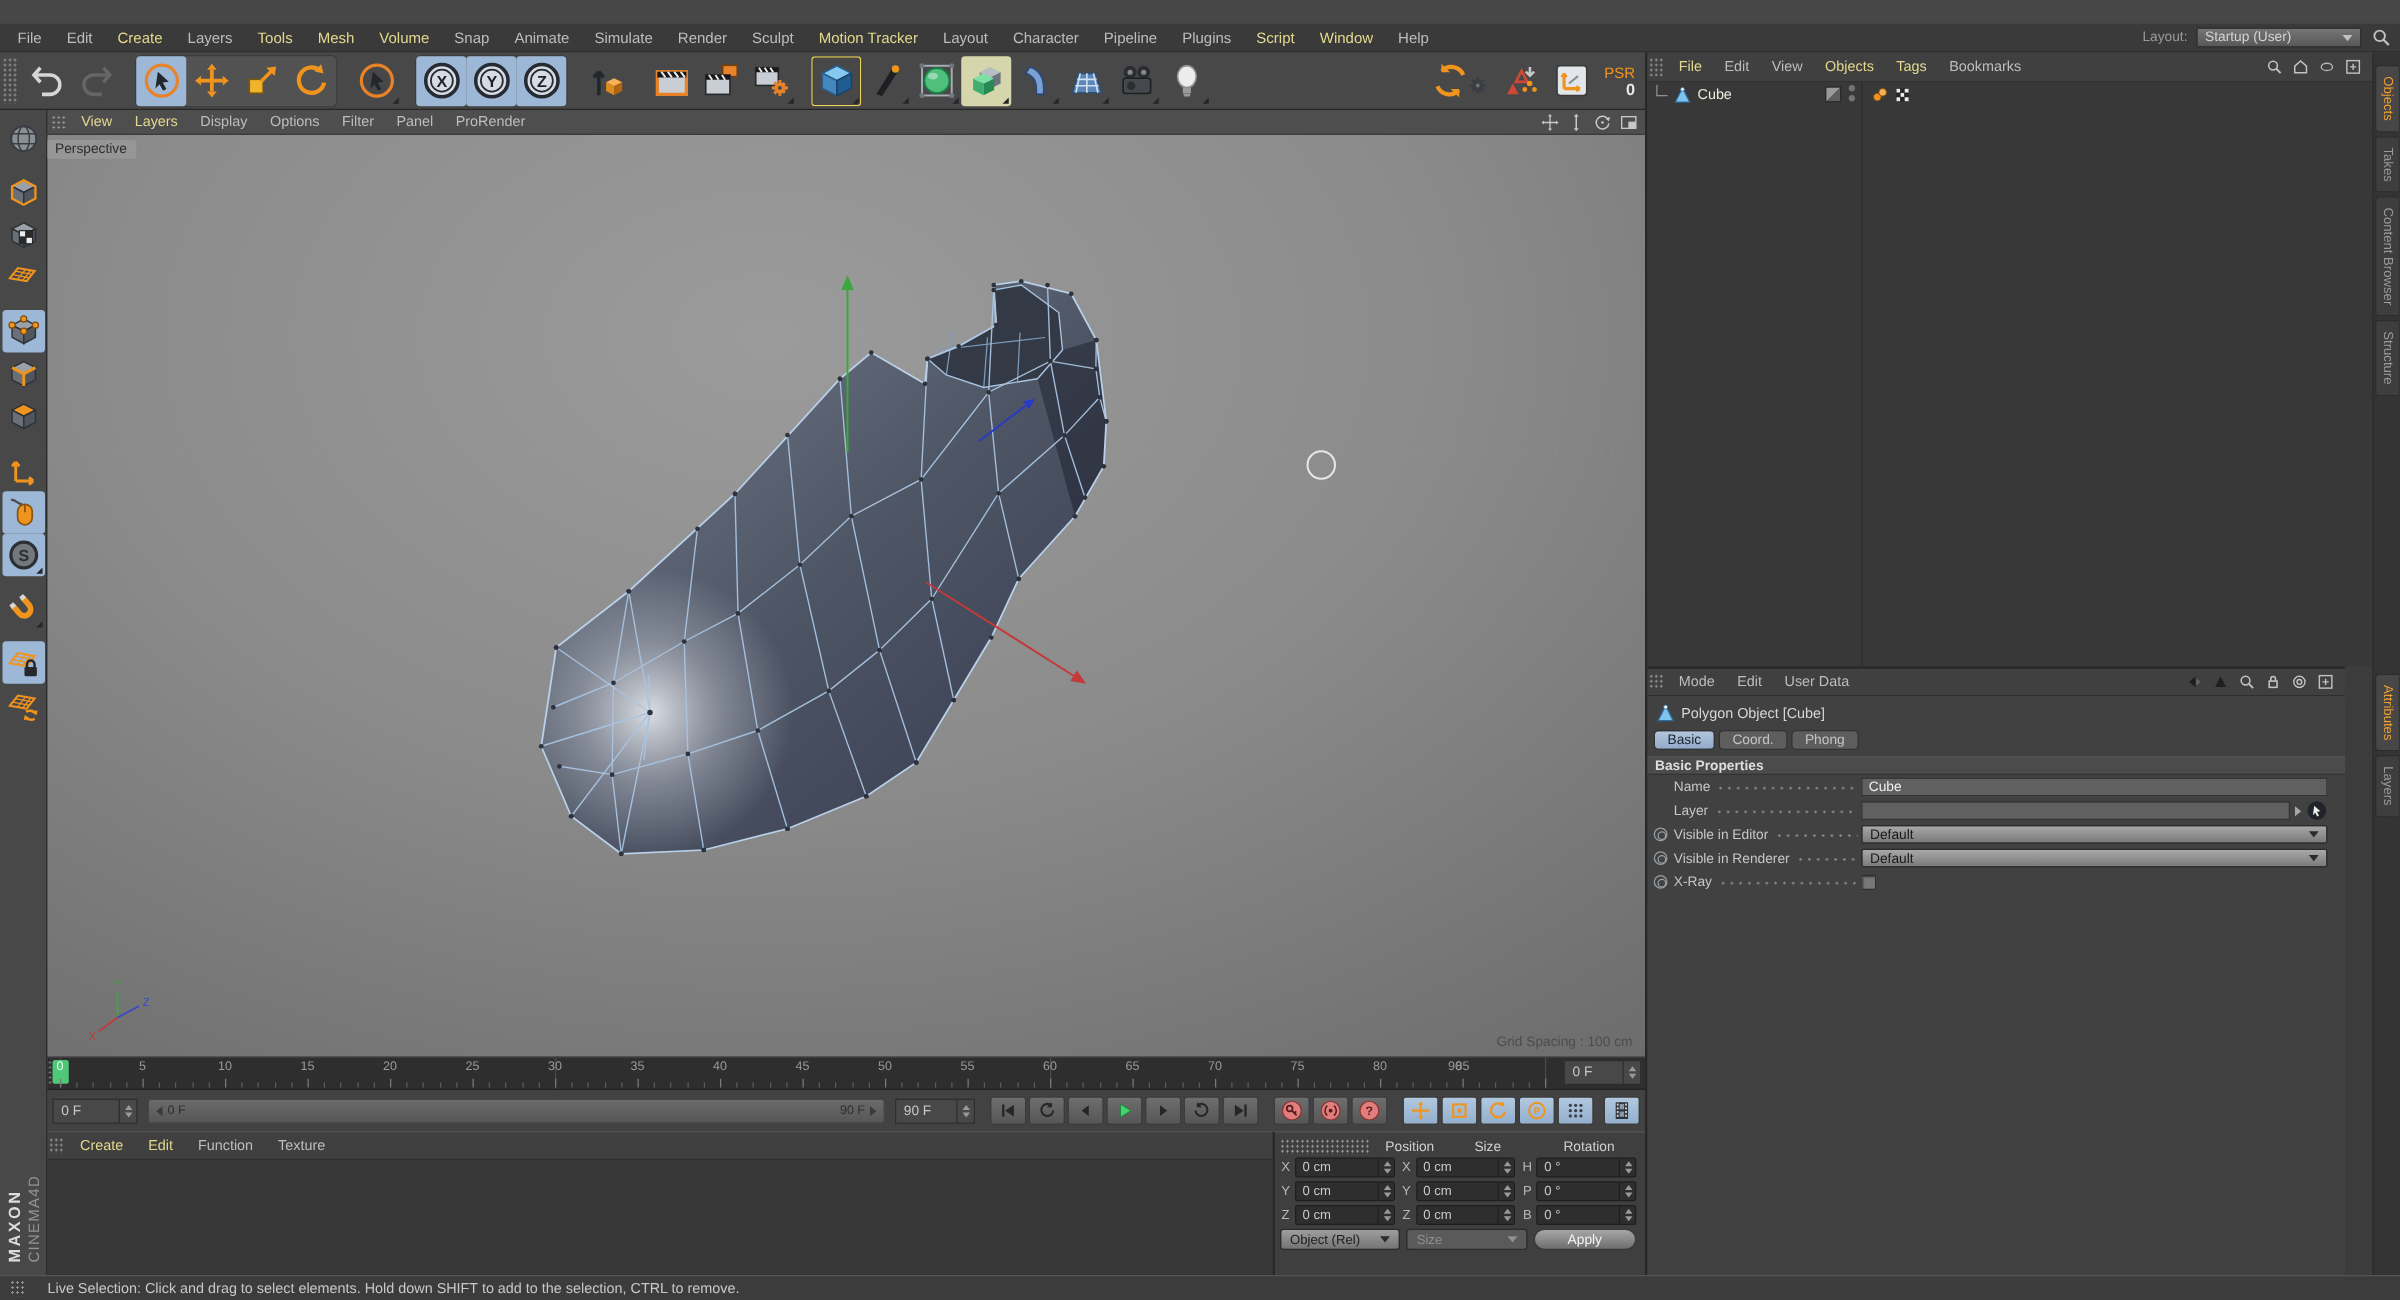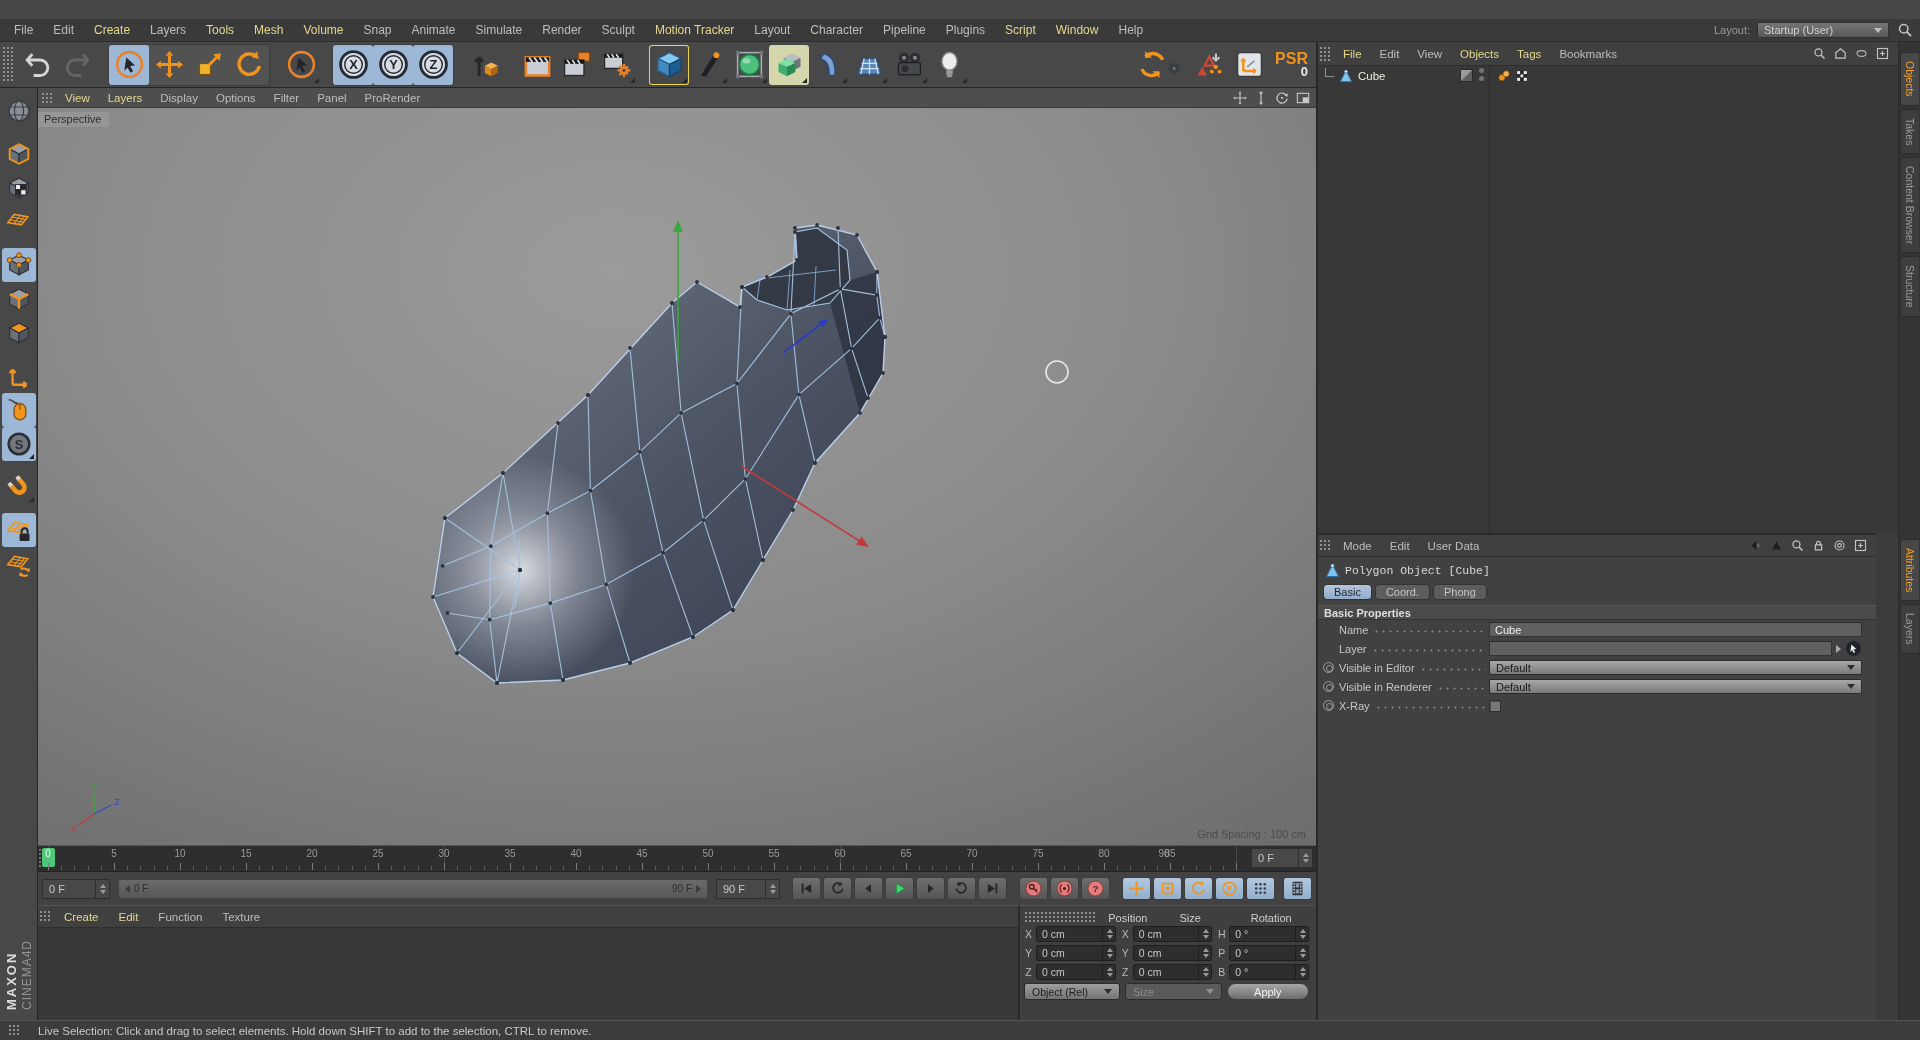--- a/index.html
+++ b/index.html
@@ -42,21 +42,21 @@
   .tb-btn svg{width:31px;height:31px;}
   .tb-btn.wide{width:58px;}
   .tb-btn.wide svg{width:48px;height:31px;}
   .tb-btn.active{background:#9db8d6;}
   .tb-btn.pale{background:#d5d6ac;}
   .tb-btn.frame{box-shadow:inset 0 0 0 1px #ead254;}
   .tb-btn.disabled{opacity:.55;}
   .tb-btn.flyout::after{content:"";position:absolute;right:2px;bottom:2px;width:0;height:0;border-left:5px solid transparent;border-bottom:5px solid #24262a;}
   .tb-right{margin-left:auto;display:flex;align-items:center;padding-right:8px;}
   .psr-block{margin-left:6px;text-align:right;line-height:13px;cursor:pointer;}
-  .psr-label{color:#f0941e;font-weight:bold;font-size:16px;display:block;}
+  .psr-label{color:#f0941e;font-weight:normal;font-size:12px;display:block;}
   .psr-value{color:#e8e8e8;font-weight:bold;font-size:13px;display:block;}
   .grip{align-self:stretch;width:12px;margin:4px 3px 4px 1px;flex:0 0 auto;
         background-image:radial-gradient(circle,#909090 0.9px,transparent 1.1px);background-size:4px 4px;}
 
   
   .left-palette{position:absolute;left:0;top:88px;width:38px;height:932px;background:#484848;border-right:1px solid #262626;
                 display:flex;flex-direction:column;align-items:center;padding-top:6px;}
   .pal-btn{width:34px;height:34px;border-radius:3px;display:flex;align-items:center;justify-content:center;position:relative;cursor:pointer;flex:0 0 auto;}
   .pal-btn svg{width:28px;height:28px;}
   .pal-btn.active{background:#9db8d6;}
@@ -93,21 +93,21 @@
   .obj-label{color:#eceadf;font-size:11.5px;}
   .layer-chip{position:absolute;left:142px;top:3px;width:13px;height:13px;border:1px solid #2a2a2a;background:linear-gradient(135deg,#9a9a9a 49%,#5e5e5e 51%);cursor:pointer;}
   .vis-dots{position:absolute;left:161px;top:2px;display:flex;flex-direction:column;gap:3px;cursor:pointer;}
   .vis-dots i{width:5px;height:5px;border-radius:50%;background:#747474;display:block;}
   .om-divider{position:absolute;left:171px;top:0;bottom:0;width:1px;background:#2c2c2c;}
   .tag-slot{position:absolute;top:1.5px;width:16px;height:16px;cursor:pointer;}
   .tag-slot svg{width:100%;height:100%;}
 
   .am{position:absolute;left:0;top:491px;right:22px;bottom:0;}
   .am-content{position:absolute;left:0;top:24px;right:0;bottom:0;background:#414141;}
-  .am-title{display:flex;align-items:center;padding:5px 0 3px 6px;font-family:Liberation Mono, monospace;}
+  .am-title{display:flex;align-items:center;padding:5px 0 3px 6px;}
   .am-title .obj-icon{width:17px;height:17px;}
   .am-title-text{color:#d6d6d6;font-size:11.5px;}
   .am-tabs{display:flex;gap:3px;padding:2px 0 5px 5px;}
   .am-tab{height:16px;line-height:15px;padding:0 10px;border-radius:4px;background:#5d5d5d;border:1px solid #333;color:#c4c4c4;font-size:11px;cursor:pointer;}
   .am-tab.active{background:linear-gradient(#b3c5dc,#92abc9);color:#1d2430;}
   .am-section{height:15px;line-height:15px;background:#4b4b4b;border-top:1px solid #565656;border-bottom:1px solid #333;
               color:#dedede;font-weight:bold;font-size:11px;padding-left:6px;}
   .am-row{display:flex;align-items:center;height:19px;padding-left:5px;}
   .am-radio{width:11px;height:11px;border-radius:50%;border:1.5px solid #989ea4;position:relative;flex:0 0 auto;margin-right:5px;}
   .am-radio::after{content:"";position:absolute;left:1.5px;top:1.5px;width:5px;height:5px;border-radius:50%;border:1px solid #989ea4;}

